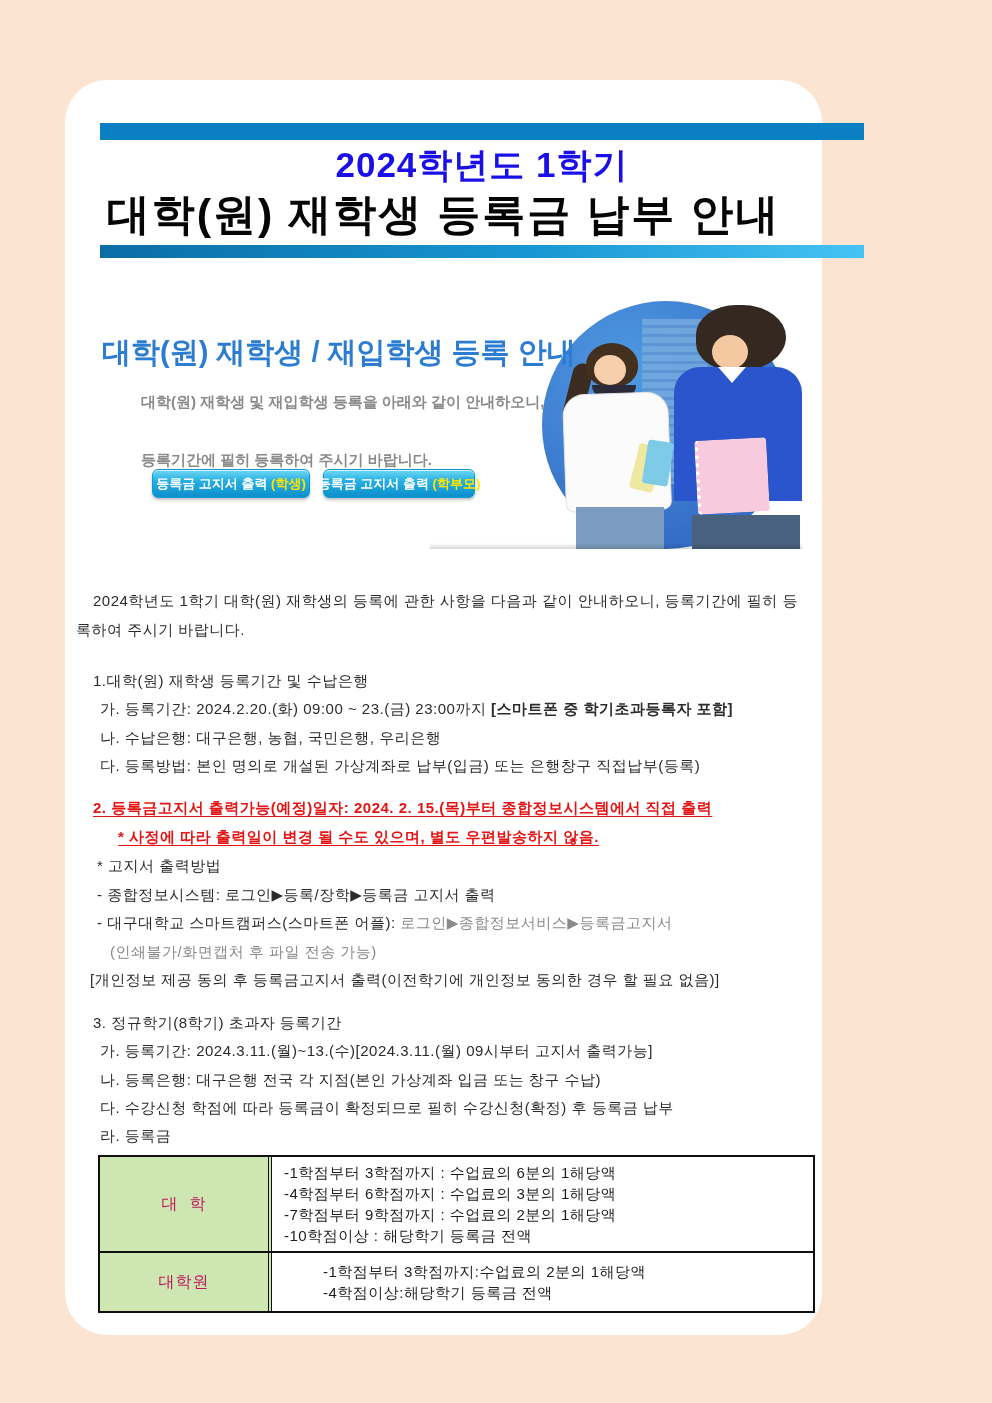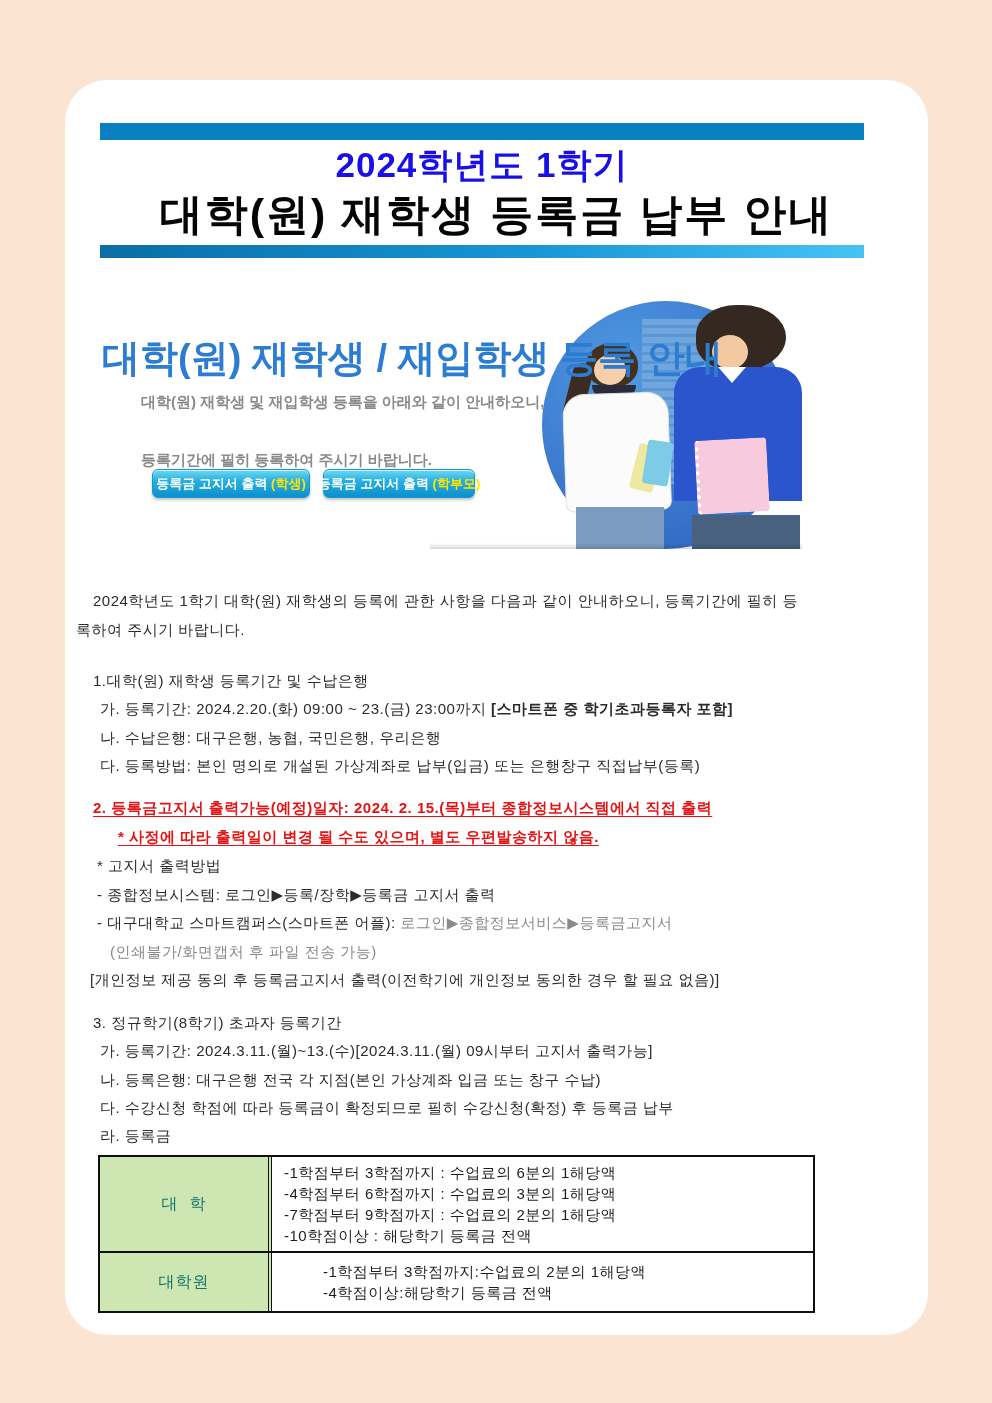--- a/index.html
+++ b/index.html
@@ -4,21 +4,21 @@
 <style>
   * { margin:0; padding:0; box-sizing:border-box; }
   html,body { width:992px; height:1403px; }
   body {
     background:#fbe5d2;
     position:relative;
     font-family:"Liberation Sans","DejaVu Sans",sans-serif;
     overflow:hidden;
   }
   .card {
-    position:absolute; left:65px; top:80px; width:863px; height:1255px;
+    position:absolute; left:65px; top:80px; width:757px; height:1255px;
     background:#ffffff; border-radius:42px;
   }
   
   .bar-top {
     position:absolute; left:35px; top:43px; width:764px; height:17px;
     background:#0a80c2;
   }
   .semester {
     position:absolute; left:35px; top:62px; width:764px; text-align:center;
     font-size:35px; font-weight:bold; color:#1b0fe8; letter-spacing:1px;
@@ -51,21 +51,21 @@
     position:absolute; left:166px; top:58px; width:34px; height:125px;
     background:repeating-linear-gradient(#6aa2da 0 5px, #548cc9 5px 8px);
     opacity:.8;
   }
   .tree {
     position:absolute; left:178px; top:158px; width:42px; height:30px;
     border-radius:50%; background:#53949c; opacity:.85;
   }
   .banner-title {
     position:absolute; left:2px; top:40px;
-    font-size:38px; font-weight:bold; color:#2c7dd2; white-space:pre;
+    font-size:29px; font-weight:bold; color:#2c7dd2; white-space:pre;
   }
   .banner-desc { position:absolute; left:18px; font-size:15px; font-weight:bold; color:#8a8a8a; white-space:pre;padding-left:23px; }
   .bd1 { top:100px; } .bd2 { top:123px;margin-top:35px; }
   .bbtn {
     position:absolute; top:176px; height:29px; border-radius:6px;
     background:linear-gradient(#6fd8f4 0%, #27b0e2 40%, #0c8fcc 100%);
     border:1px solid #0e9cd6;
     box-shadow:inset 0 1px 0 rgba(255,255,255,.7), 0 2px 3px rgba(0,0,0,.25);
     color:#ffffff; font-size:13px; font-weight:bold;
     display:flex; align-items:center; justify-content:center; white-space:pre;
@@ -125,21 +125,21 @@
   .tbl {
     position:absolute; left:33px; top:1075px; width:717px;
     border:2px solid #101010; background:#ffffff;
   }
   .trow { display:flex; }
   .trow1 { height:96px; border-bottom:2px solid #101010; }
   .trow2 { height:58px;gap:39px; }
   .tlabel {
     width:172px; background:#cde6b2; border-right:4px double #101010;
     display:flex; align-items:center; justify-content:center;
-    font-size:16px; color:#0f766e; white-space:pre; letter-spacing:1px;
+    font-size:16px; color:#be185d; white-space:pre; letter-spacing:1px;
     flex-shrink:0;
   }
   .tcell {
     flex:1; padding:5px 12px; display:flex; flex-direction:column; justify-content:center;
   }
   .tcell .tline { font-size:15px; color:#1d1d1d; line-height:21px; white-space:pre; letter-spacing:.5px; }
 </style>
 </head>
 <body>
 

